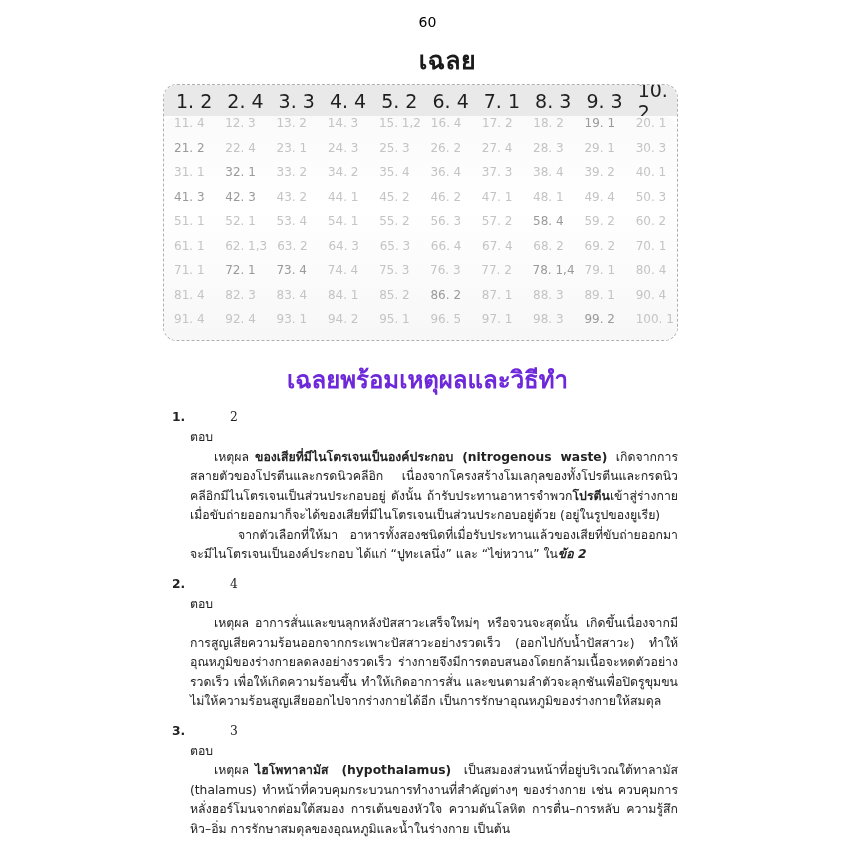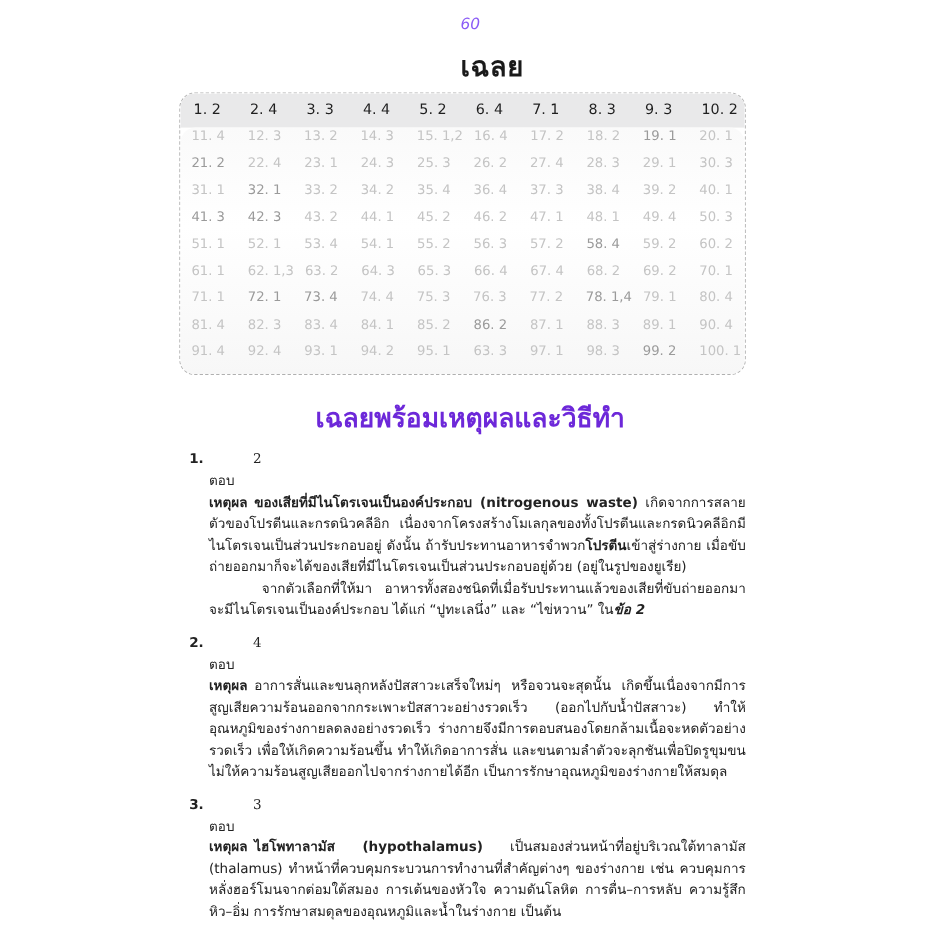--- a/index.html
+++ b/index.html
@@ -1,44 +1,44 @@
 <!DOCTYPE html>
 <html><head>
 <meta charset="utf-8">
 <style>
   html, body { margin:0; padding:0; background:#ffffff; }
   body { width:855px; height:855px; position:relative; overflow:hidden;
          font-family:"DejaVu Sans","Liberation Sans",sans-serif; color:#222; }
   .page-number { position:absolute; top:14px; left:0; width:855px; text-align:center;
-                 font-size:14px; color:#8b5cf6;font-style:italic; }
+                 font-size:14px; color:#000000; }
   .title { position:absolute; top:40px; left:0; width:855px; text-align:center;
            font-size:25px; font-weight:bold; color:#1a1a1a; letter-spacing:0.5px;margin-left:20px; }
   .answer-box { position:absolute; top:84px; left:163px; width:513px; height:255px;
                 border:1px dashed #b0b0b0; border-radius:14px; overflow:hidden; background:#fff; }
   .answer-header { height:31px; background:#e9e9ea; display:flex; align-items:center; }
-  .answer-header .cell { flex:1; text-align:left; padding-left:12px; font-size:13px; color:#1f1f1f;
+  .answer-header .cell { flex:1; text-align:left; padding-left:12px; font-size:19px; color:#1f1f1f;
                          font-family:"DejaVu Sans",sans-serif; }
   .answer-body { position:absolute; top:31px; left:0; right:0; bottom:0;
                  background:linear-gradient(180deg,#fafafa 0%,#ffffff 40%,#f7f7f7 100%);
                  border-top-left-radius:14px; border-top-right-radius:14px; }
   .answer-row { height:24.5px; display:flex; }
   .answer-row .cell { flex:1; text-align:left; padding-left:10px; font-size:12px; color:#c4c4c4;
                       font-family:"DejaVu Sans",sans-serif; white-space:nowrap; }
   .answer-row .cell.clear { color:#9a9a9a; }
   .subtitle { position:absolute; top:360px; left:0; width:855px; text-align:center;
               font-size:24px; font-weight:bold; color:#6d28d9; }
   .explanations { position:absolute; top:408px; left:172px; width:506px; font-size:12.3px;
                   line-height:19.5px; color:#222; font-family:"DejaVu Sans",sans-serif; }
   .item { margin-bottom:10px; }
   .item-head { display:flex; }
   .item-num { width:18px; font-weight:bold; }
   .item-label { font-weight:normal; width:40px;margin-top:20px; }
   .item-answer { font-family:"DejaVu Serif",serif; }
   .item-reason { padding-left:18px; text-align:justify; }
-  .reason-label { font-weight:bold; margin-right:6px; }
+  .reason-label { font-weight:normal; margin-right:6px;margin-left:24px; }
   .bold { font-weight:bold; }
   .indent { text-indent:48px; display:block; }
   .italic-bold { font-style:italic; font-weight:bold; }
 </style>
 </head>
 <body>
 
 <div class="page-number">60</div>
 <div class="title">เฉลย</div>
 
@@ -151,21 +151,21 @@
         <div class="cell">88. 3</div>
         <div class="cell">89. 1</div>
         <div class="cell">90. 4</div>
       </div>
       <div class="answer-row">
         <div class="cell">91. 4</div>
         <div class="cell">92. 4</div>
         <div class="cell">93. 1</div>
         <div class="cell">94. 2</div>
         <div class="cell">95. 1</div>
-        <div class="cell">63. 3</div>
+        <div class="cell">96. 5</div>
         <div class="cell">97. 1</div>
         <div class="cell">98. 3</div>
         <div class="cell clear">99. 2</div>
         <div class="cell">100. 1</div>
       </div>
     </div>
 </div>
 
 <div class="subtitle">เฉลยพร้อมเหตุผลและวิธีทำ</div>
 

